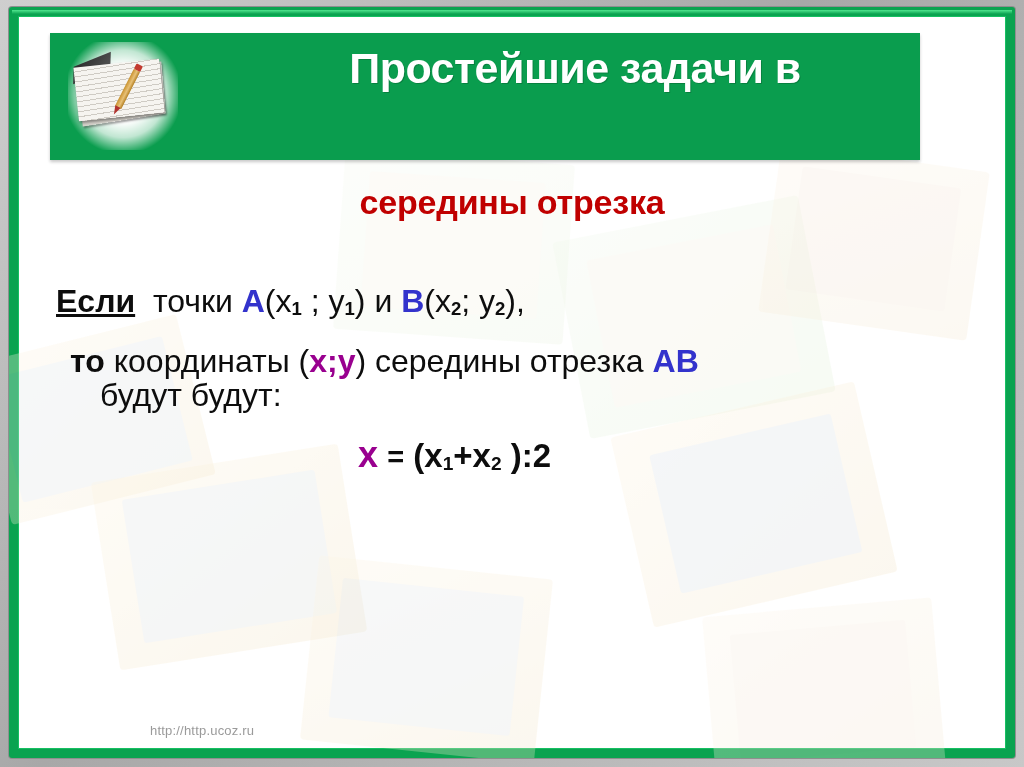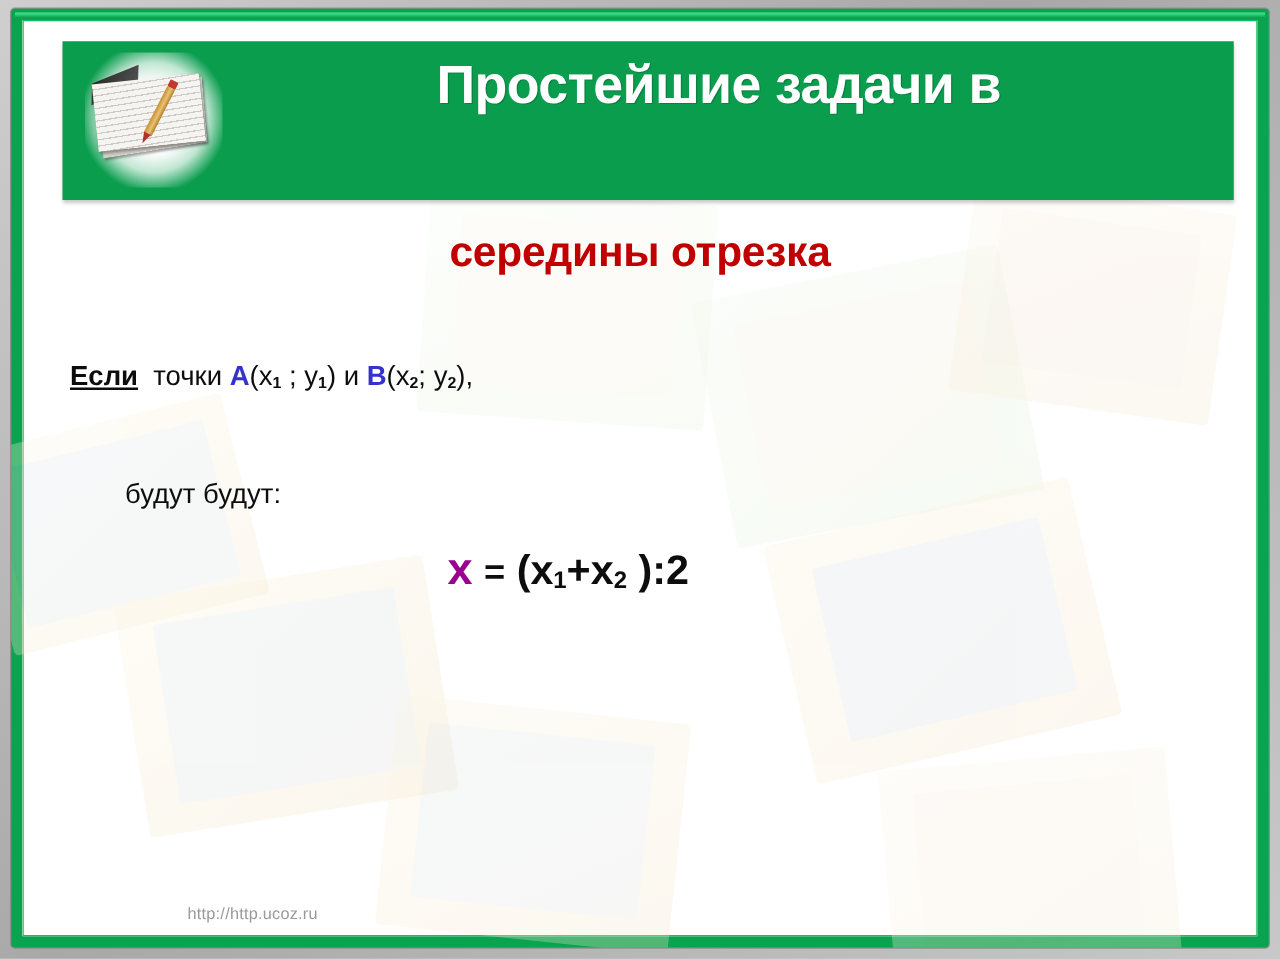--- a/index.html
+++ b/index.html
@@ -62,21 +62,21 @@
   }
   .blk .lip {
     position: absolute;
     border-radius: 3px;
   }
 
   
   #header {
     position: absolute;
     left: 50px; top: 33px;
-    width: 937px; height: 127px;
+    width: 870px; height: 127px;
     background: #0a9d4e;
     box-shadow: 0 2px 3px rgba(0,0,0,.22);
   }
   #header-photo {
     position: absolute;
     left: 12px; top: 5px;
     width: 122px; height: 116px;
     background:
       radial-gradient(ellipse at 50% 50%, rgba(255,255,255,.0) 38%, rgba(10,157,78,.0) 39%),
       #0a9d4e;
@@ -162,21 +162,21 @@
     font-weight: bold;
     font-size: 34px;
     line-height: 40px;
     letter-spacing: -0.2px;
   }
 
   
   .body-line {
     position: absolute;
     color: #0d0d0d;
-    font-size: 22px;
+    font-size: 32px;
     line-height: 36px;
     white-space: nowrap;
   }
   #line-if   { left: 56px;  top: 283px; }
   #line-then { left: 70px;  top: 343px; }
   #line-eq   { left: 100px; top: 377px; }
 
   .b   { font-weight: bold; }
   .u   { text-decoration: underline; }
   .blue   { color: #3333cc; font-weight: bold; }
@@ -272,20 +272,27 @@
   </div>
 
   <div class="body-line" id="line-if">
     <span class="b u">Если</span>&nbsp;
     <span>точки</span>
     <span class="blue">A</span><span>(x</span><sub>1</sub><span> ; y</span><sub>1</sub><span>)</span>
     <span>и</span>
     <span class="blue">B</span><span>(x</span><sub>2</sub><span>; y</span><sub>2</sub><span>),</span>
   </div>
 
+  <div class="body-line" id="line-then">
+    <span class="b">то</span>
+    <span>координаты</span>
+    <span>(</span><span class="purple">x;y</span><span>)</span>
+    <span>середины отрезка</span>
+    <span class="blue">AB</span>
+  </div>
 
   <div class="body-line" id="line-eq">будут будут:</div>
 
   <div class="formula" id="formula-x">
     <span class="lead">x</span>
     <span class="eqsm">=</span>
     <span>(x</span><sub>1</sub><span>+x</span><sub>2</sub><span> ):2</span>
   </div>
 
 

